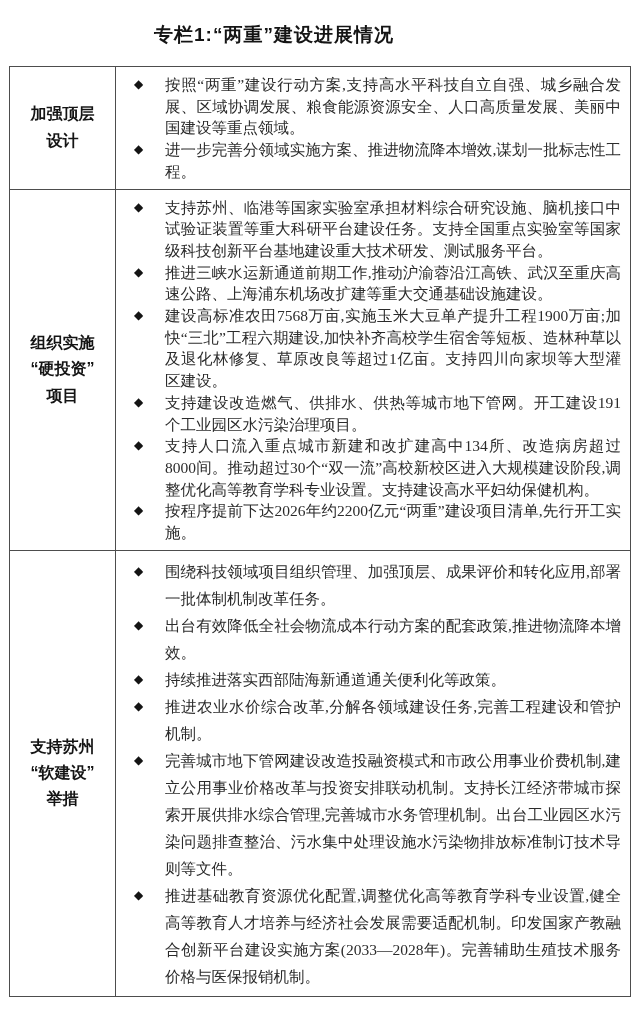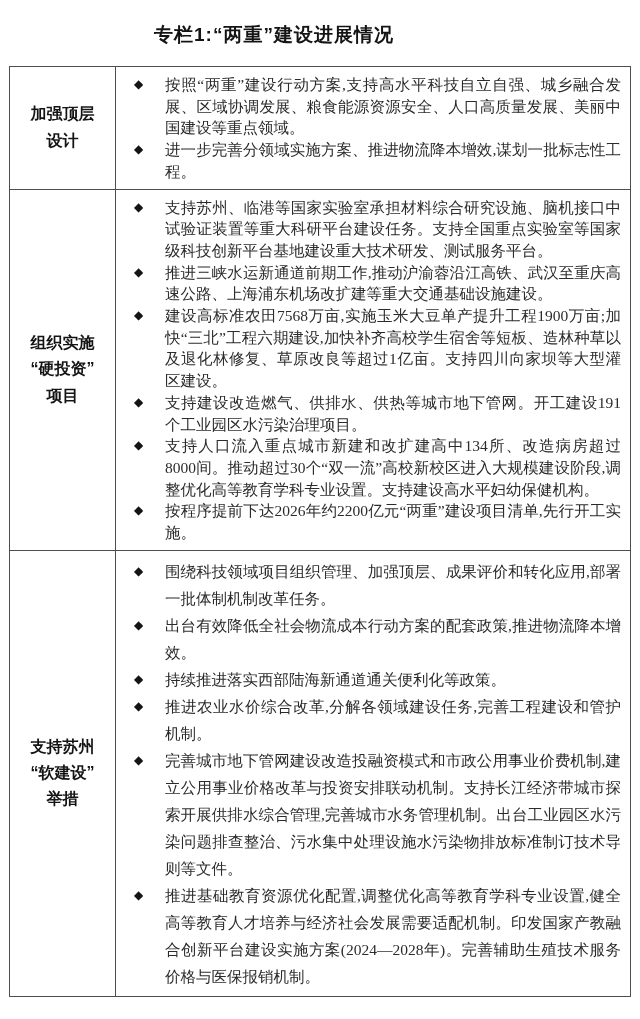--- a/index.html
+++ b/index.html
@@ -158,19 +158,19 @@
     <span class="bullet-text">推进农业水价综合改革,分解各领域建设任务,完善工程建设和管护机制。</span>
   </div>
 
   <div class="bullet">
     <span class="marker">◆</span>
     <span class="bullet-text">完善城市地下管网建设改造投融资模式和市政公用事业价费机制,建立公用事业价格改革与投资安排联动机制。支持长江经济带城市探索开展供排水综合管理,完善城市水务管理机制。出台工业园区水污染问题排查整治、污水集中处理设施水污染物排放标准制订技术导则等文件。</span>
   </div>
 
   <div class="bullet">
     <span class="marker">◆</span>
-    <span class="bullet-text">推进基础教育资源优化配置,调整优化高等教育学科专业设置,健全高等教育人才培养与经济社会发展需要适配机制。印发国家产教融合创新平台建设实施方案(2024—2028年)。完善辅助生殖技术服务价格与医保报销机制。</span>
+    <span class="bullet-text">推进基础教育资源优化配置,调整优化高等教育学科专业设置,健全高等教育人才培养与经济社会发展需要适配机制。印发国家产教融合创新平台建设实施方案(2033—2028年)。完善辅助生殖技术服务价格与医保报销机制。</span>
   </div>
 </td>
   </tr>
 </tbody>
   </table>
 </div>
 
 </body></html>

